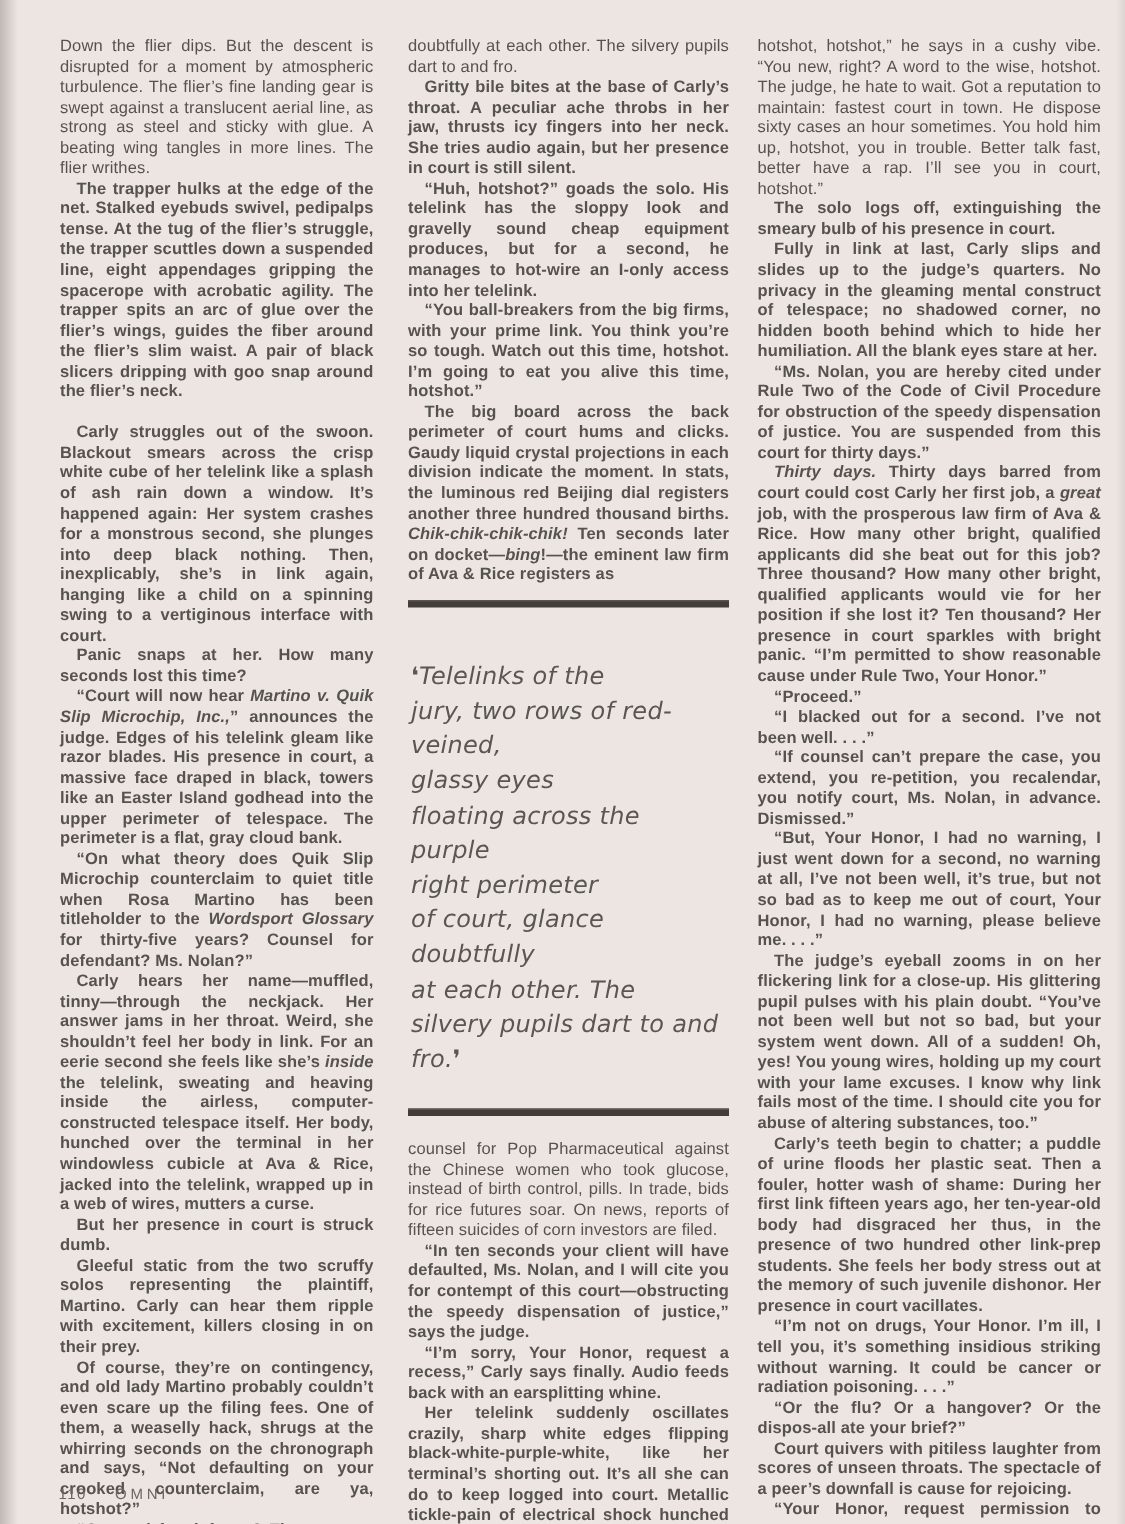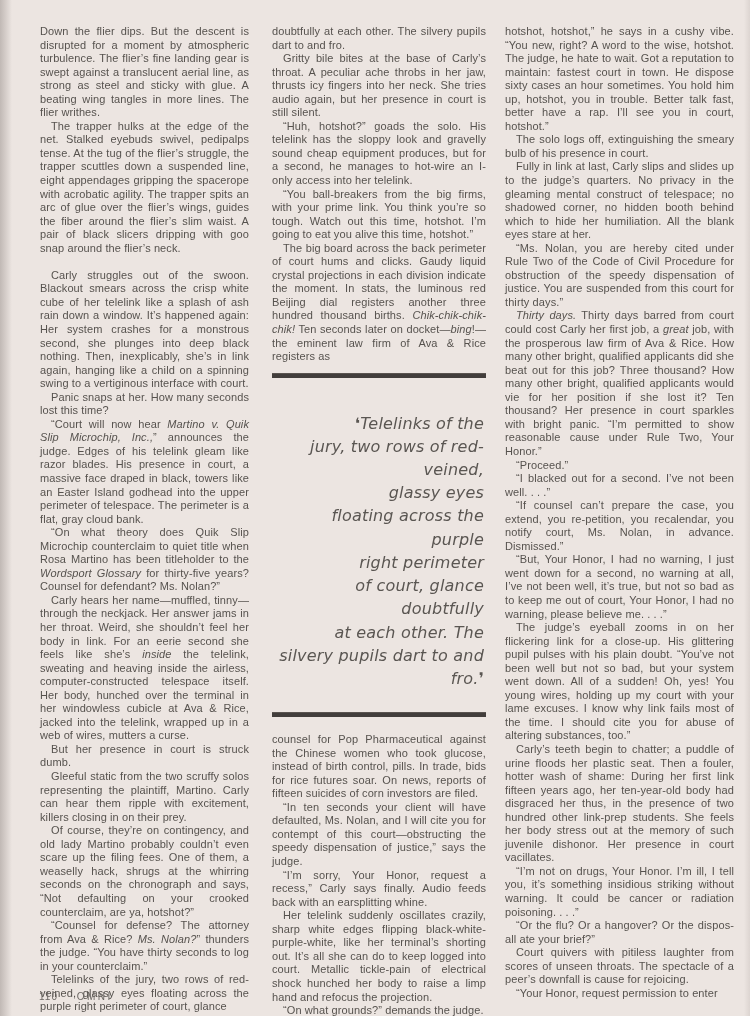--- a/index.html
+++ b/index.html
@@ -24,31 +24,31 @@
   .col{
     position:absolute; top:25px;
     font-size:11px; line-height:13.55px;
     text-align:justify;
     letter-spacing:0.1px;
   }
   .col1{ left:40px;  width:209px; }
   .col2{ left:272px; width:214px; }
   .col3{ left:505px; width:229px; }
   p.para{ margin:0; }
-  p.indent{ text-indent:11px; }
+  p.indent{ text-indent:11px;font-weight:bold; }
   p.gap{ margin-top:13.5px; }
   .it{ font-style:italic; }
   .pq{ margin-top:9px; margin-bottom:16px; }
   .rule{
     height:4px; background:#423d3b;
     border-top:1px solid #5a5450;
   }
   .pq-lines{
     padding:34px 2px 22px 2px;
-    text-align:right;
+    text-align:left;
     font-style:italic;
     font-size:16px; line-height:23.2px;
     font-family:"DejaVu Sans", sans-serif;
     color:#5a5652;
     letter-spacing:0.2px;
   }
   .footer{
     position:absolute; left:39px; top:991px;
     font-size:10px; color:#6b6763;
   }

